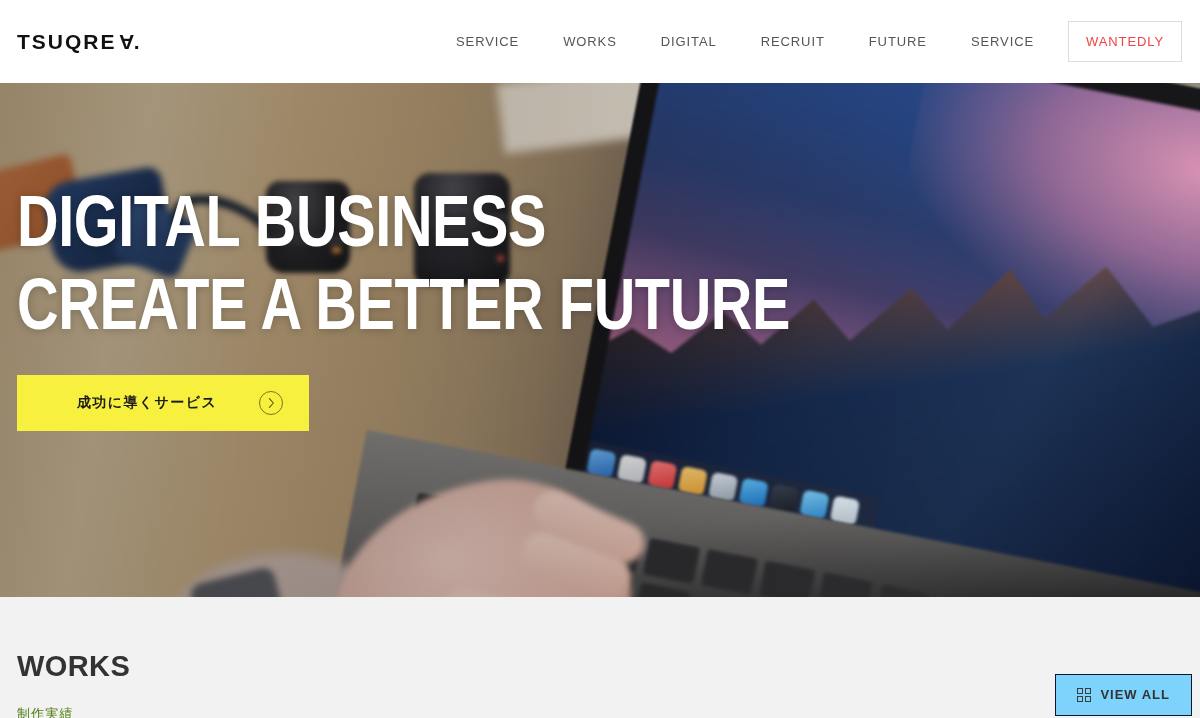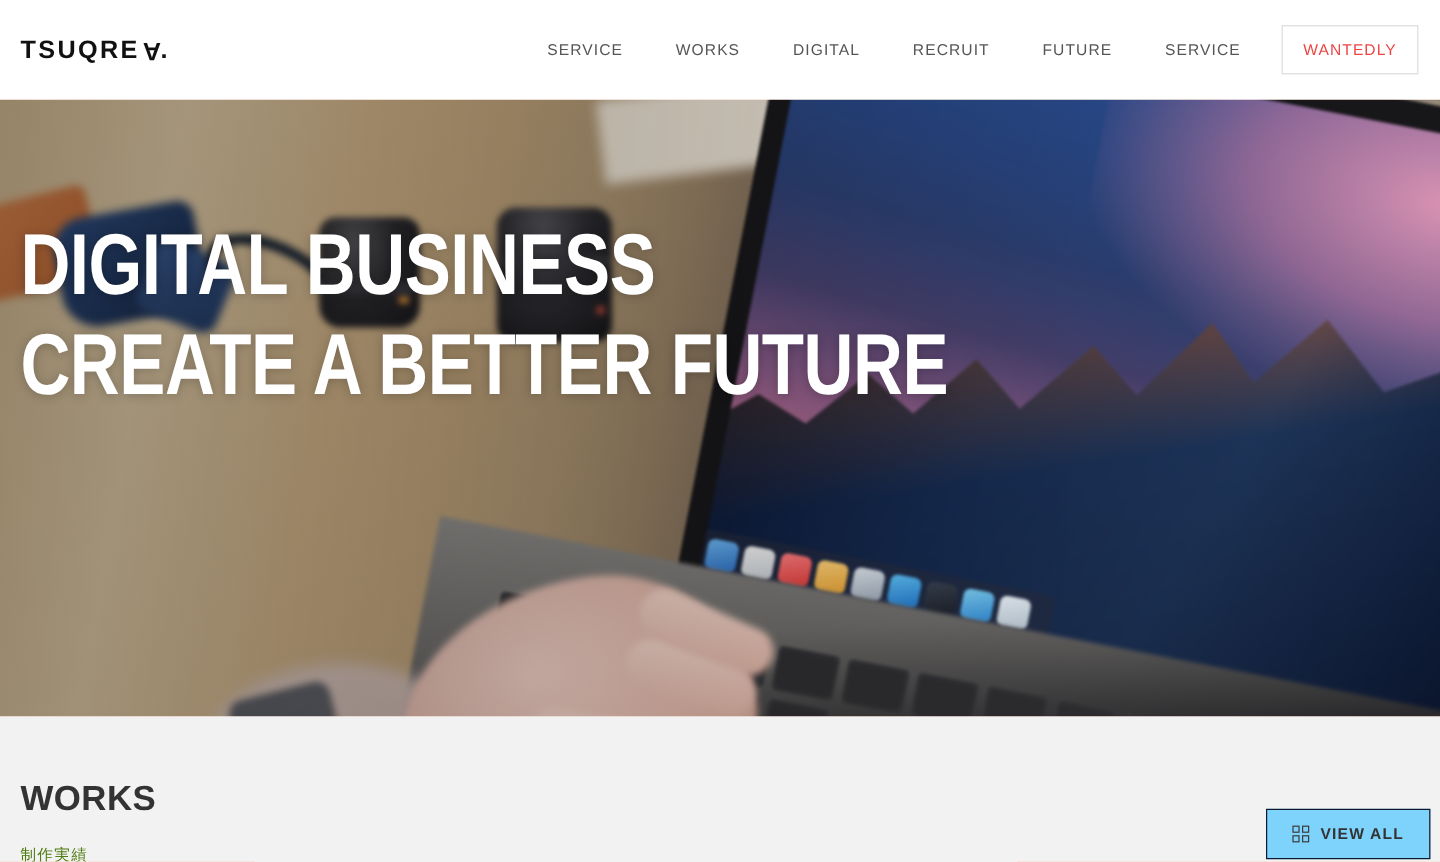--- a/index.html
+++ b/index.html
@@ -57,21 +57,21 @@
     cursor:pointer;
     line-height:1;
     white-space:nowrap;
   }
 
   
   .hero {
     position:absolute; top:83px; left:0;
     width:1200px; height:514px;
     overflow:hidden;
-    background:#c2410c;
+    background:#a21caf;
   }
   .hero-photo {
     position:absolute; inset:0;
     filter:blur(0.6px);
   }
   .desk2 {
     position:absolute; inset:0;
     background:
       linear-gradient(100deg,
         rgba(215,189,148,1) 0%,
@@ -481,20 +481,28 @@
 
       <div class="hero-veil"></div>
     </div>
 
     <div class="hero-copy">
       <h1 class="headline">
         <span class="l1">DIGITAL BUSINESS</span>
         <span class="l2">CREATE A BETTER FUTURE</span>
       </h1>
 
+      <a class="cta">
+        <span class="cta-label">成功に導くサービス</span>
+        <span class="cta-arrow">
+          <svg width="7" height="10" viewBox="0 0 7 10" aria-hidden="true">
+            <path d="M1.4 0.6 L5.4 5 L1.4 9.4" fill="none" stroke="#5d5810" stroke-width="1.1" stroke-linecap="round" stroke-linejoin="round"></path>
+          </svg>
+        </span>
+      </a>
     </div>
   </section>
 
   <section class="works">
     <div class="works-head">
       <h2 class="works-title">WORKS</h2>
       <p class="works-sub">制作実績</p>
     </div>
   </section>
 

